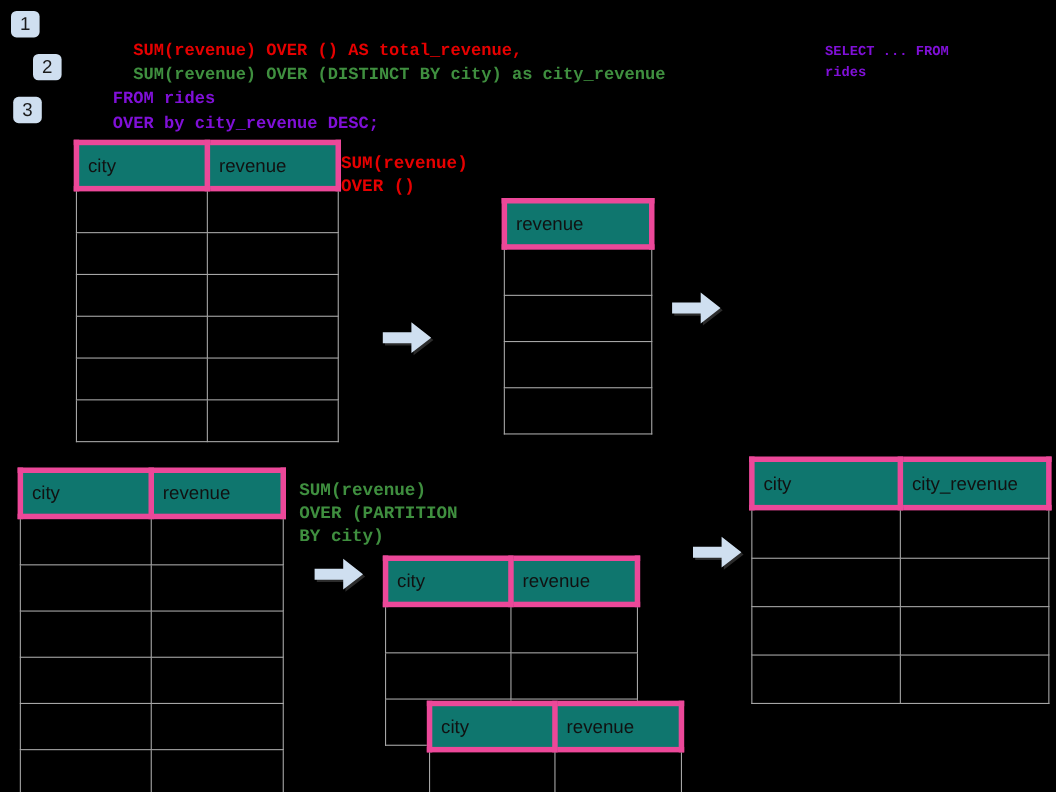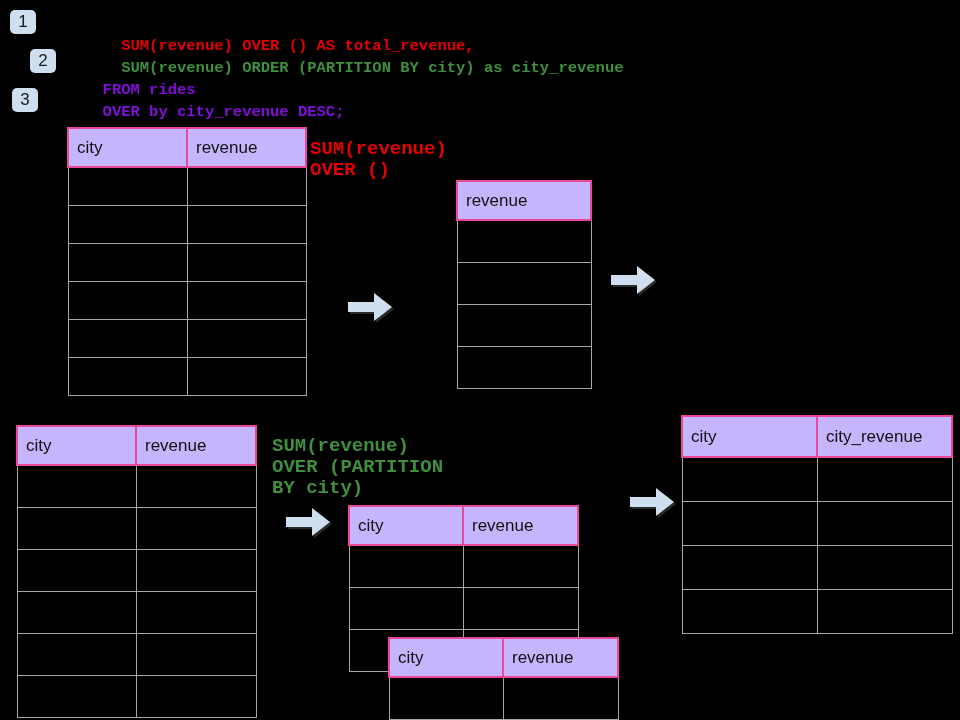--- a/index.html
+++ b/index.html
@@ -42,21 +42,21 @@
     letter-spacing: 0px;
     font-weight: bold;
   }
   .c-purple { color: #8010d8; }
   .c-red    { color: #e60000; }
   .c-green  { color: #3f8f3f; }
 
   .annot {
     position: absolute;
     font-family: "Liberation Mono", monospace;
-    font-size: 19px;
+    font-size: 16px;
     line-height: 21px;
     white-space: pre;
     font-weight: bold;
   }
   .annot-small {
     position: absolute;
     font-family: "Liberation Mono", monospace;
     font-size: 12.5px;
     line-height: 19px;
     white-space: pre;
@@ -70,22 +70,22 @@
     border-collapse: collapse;
     table-layout: fixed;
     background: #000000;
   }
   .tbl td {
     border: 1px solid #a6a6a6;
     padding: 0;
     background: #000000;
   }
   .tbl th {
-    border: 2px solid #ec4899;
-    background: #c4b5fd;
+    border: 5px solid #ec4899;
+    background: #0f766e;
     color: #111111;
     font-family: "Liberation Sans", sans-serif;
     font-weight: normal;
     font-size: 17px;
     text-align: left;
     padding: 0 0 0 8px;
   }
 
   
   .arrow {
@@ -95,24 +95,26 @@
 </head>
 <body>
 
 <div id="stage">
 
   <div class="badge" style="left:10px; top:10px;">1</div>
   <div class="badge" style="left:30px; top:49px;">2</div>
   <div class="badge" style="left:12px; top:88px;">3</div>
 
   <div class="code c-red" style="left:84px; top:36px;">    SUM(revenue) OVER () AS total_revenue,</div>
-  <div class="code c-green" style="left:84px; top:58px;">    SUM(revenue) ORDER (PARTITION BY city) as city_revenue</div>
+  <div class="code c-green" style="left:84px; top:58px;">    SUM(revenue) OVER (DISTINCT BY city) as city_revenue</div>
   <div class="code c-purple" style="left:84px; top:80px;">  FROM rides</div>
   <div class="code c-purple" style="left:84px; top:102px;">  OVER by city_revenue DESC;</div>
 
+  <div class="annot-small" style="left:750px; top:38px;">SELECT ... FROM
+rides</div>
 
   <div class="annot c-red" style="left:310px; top:139px;">SUM(revenue)
 OVER ()</div>
 
   <div class="annot c-green" style="left:272px; top:436px;">SUM(revenue)
 OVER (PARTITION
 BY city)</div>
 
   <table class="tbl" id="tbl-rides-top" style="left:67px; top:127px; width:238px;">
     <colgroup>

